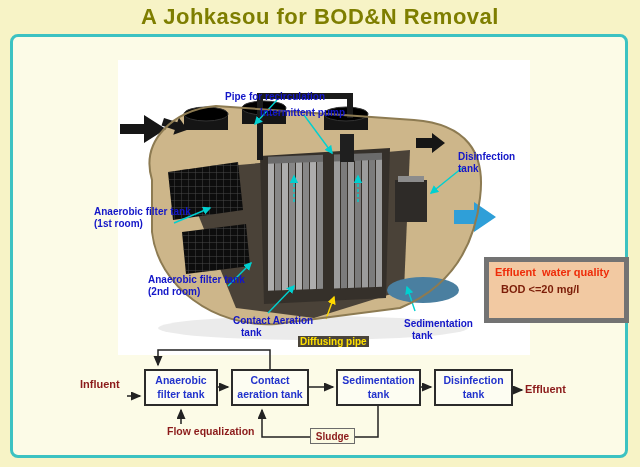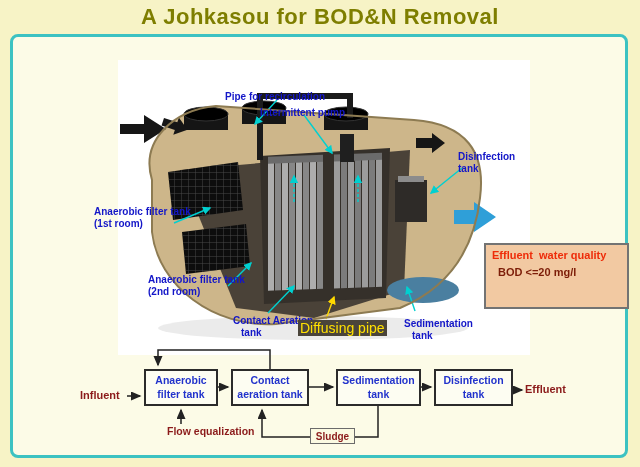--- a/index.html
+++ b/index.html
@@ -22,26 +22,26 @@
     background:#ffffff;
   }
   #tank-svg{position:absolute;left:118px;top:60px;}
   #flow-svg{position:absolute;left:0;top:0;pointer-events:none;}
   .lbl{
     position:absolute;font-size:10px;font-weight:bold;color:#1316c8;
     line-height:1.2;white-space:nowrap;
   }
   .lbl .l2{font-weight:bold;}
   .lbl-yellow{
-    position:absolute;font-size:14px;font-weight:normal;color:#ffe000;
-    background:#4a443a;padding:0 2px;white-space:nowrap;
+    position:absolute;font-size:10px;font-weight:bold;color:#ffe000;
+    background:#4a443a;padding:0 2px;white-space:nowrap;margin-top:16px;
   }
   .effluent-box{
-    position:absolute;left:484px;top:243px;width:145px;height:66px;
-    background:#f2c9a2;border:2px solid #737373;box-sizing:border-box;
+    position:absolute;left:484px;top:257px;width:145px;height:66px;
+    background:#f2c9a2;border:5px solid #737373;box-sizing:border-box;
   }
   .effluent-box .eq-title{
     margin:4px 0 3px 6px;font-size:11px;font-weight:bold;color:#ee2c09;white-space:pre;
   }
   .effluent-box .eq-val{
     margin-left:12px;font-size:11px;font-weight:bold;color:#7c1d08;line-height:17px;white-space:pre;
   }
   .fbox{
     position:absolute;top:369px;height:37px;box-sizing:border-box;
     border:2px solid #2b2b2b;background:#fdfdf2;color:#2233cc;
@@ -206,21 +206,21 @@
     <div>Sedimentation</div>
     <div class="l2" style="margin-left:8px;">tank</div>
   </div>
 
   <div class="effluent-box">
     <div class="eq-title">Effluent  water quality</div>
     <div class="eq-val">BOD &lt;=20 mg/l</div>
   </div>
 
 
-  <div class="tag" style="left:80px;top:389px;">Influent</div>
+  <div class="tag" style="left:80px;top:378px;">Influent</div>
 
   <div class="fbox" style="left:144px;width:74px;">Anaerobic filter tank</div>
   <div class="fbox" style="left:231px;width:78px;">Contact aeration tank</div>
   <div class="fbox" style="left:434px;width:79px;">Disinfection tank</div>
   <div class="fbox" style="left:336px;width:85px;">Sedimentation tank</div>
 
   <div class="tag" style="left:525px;top:383px;">Effluent</div>
 
   <div class="tag" style="left:167px;top:425px;font-size:10.5px;">Flow equalization</div>
 

